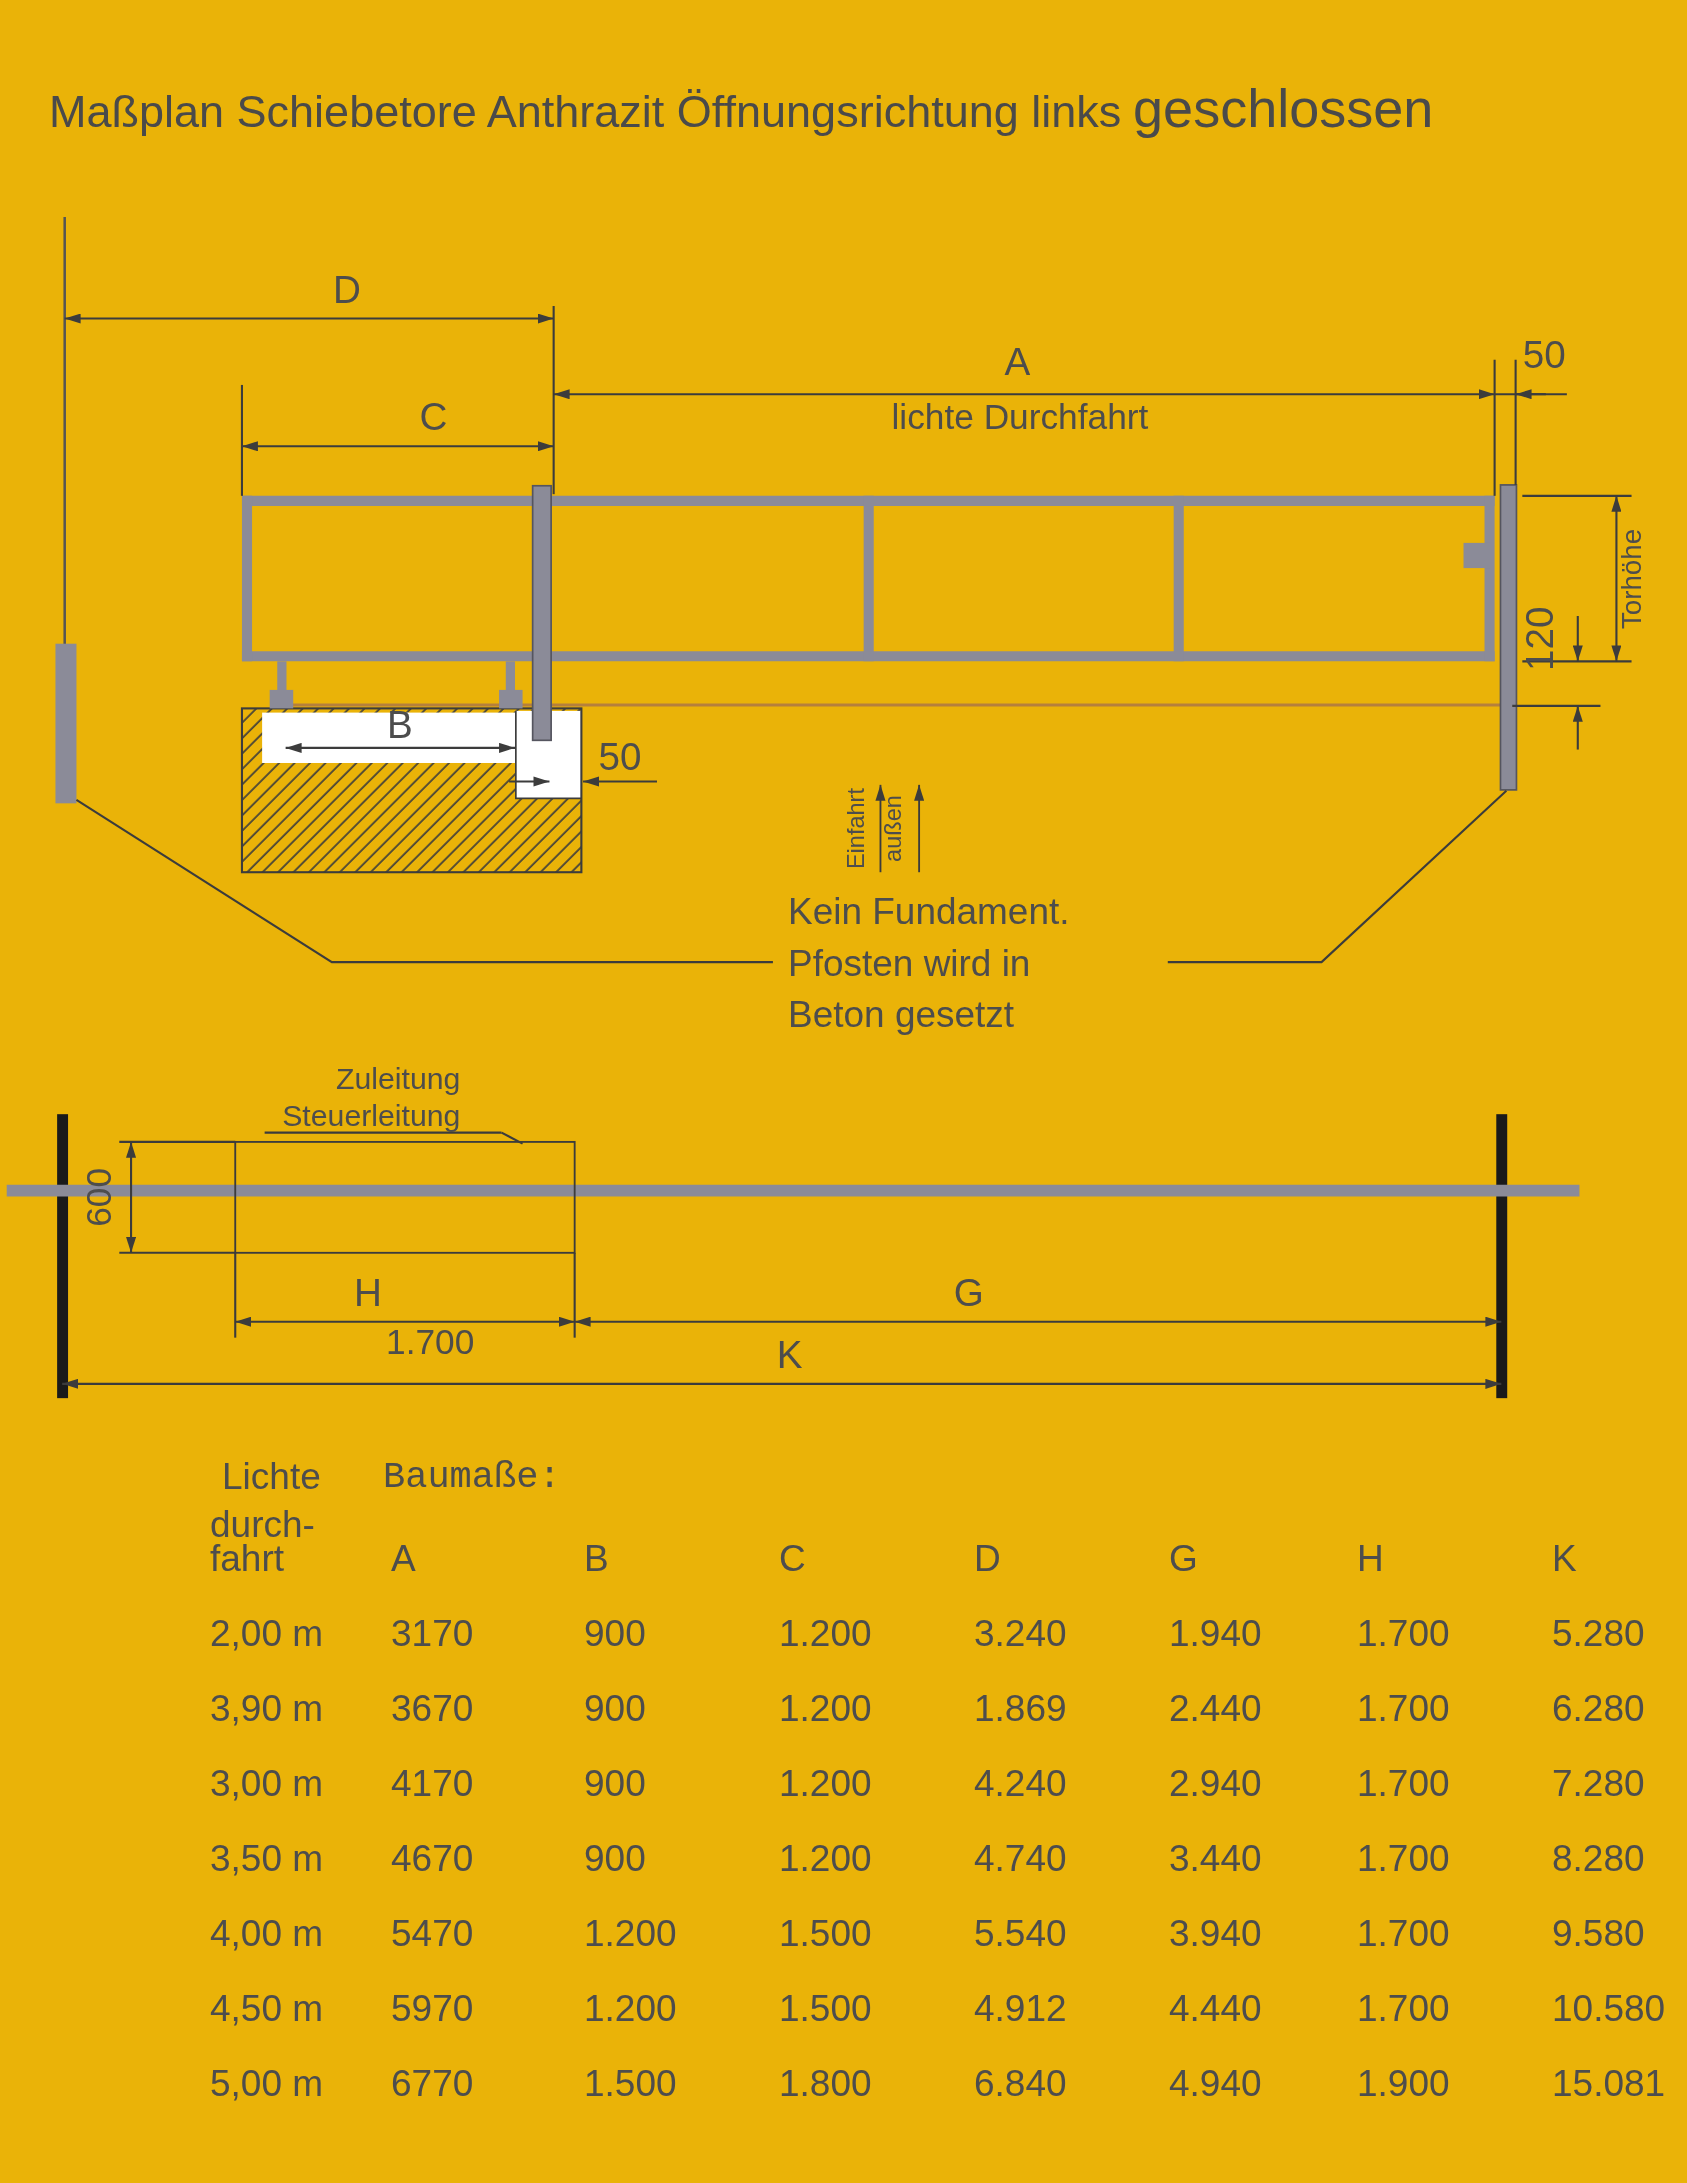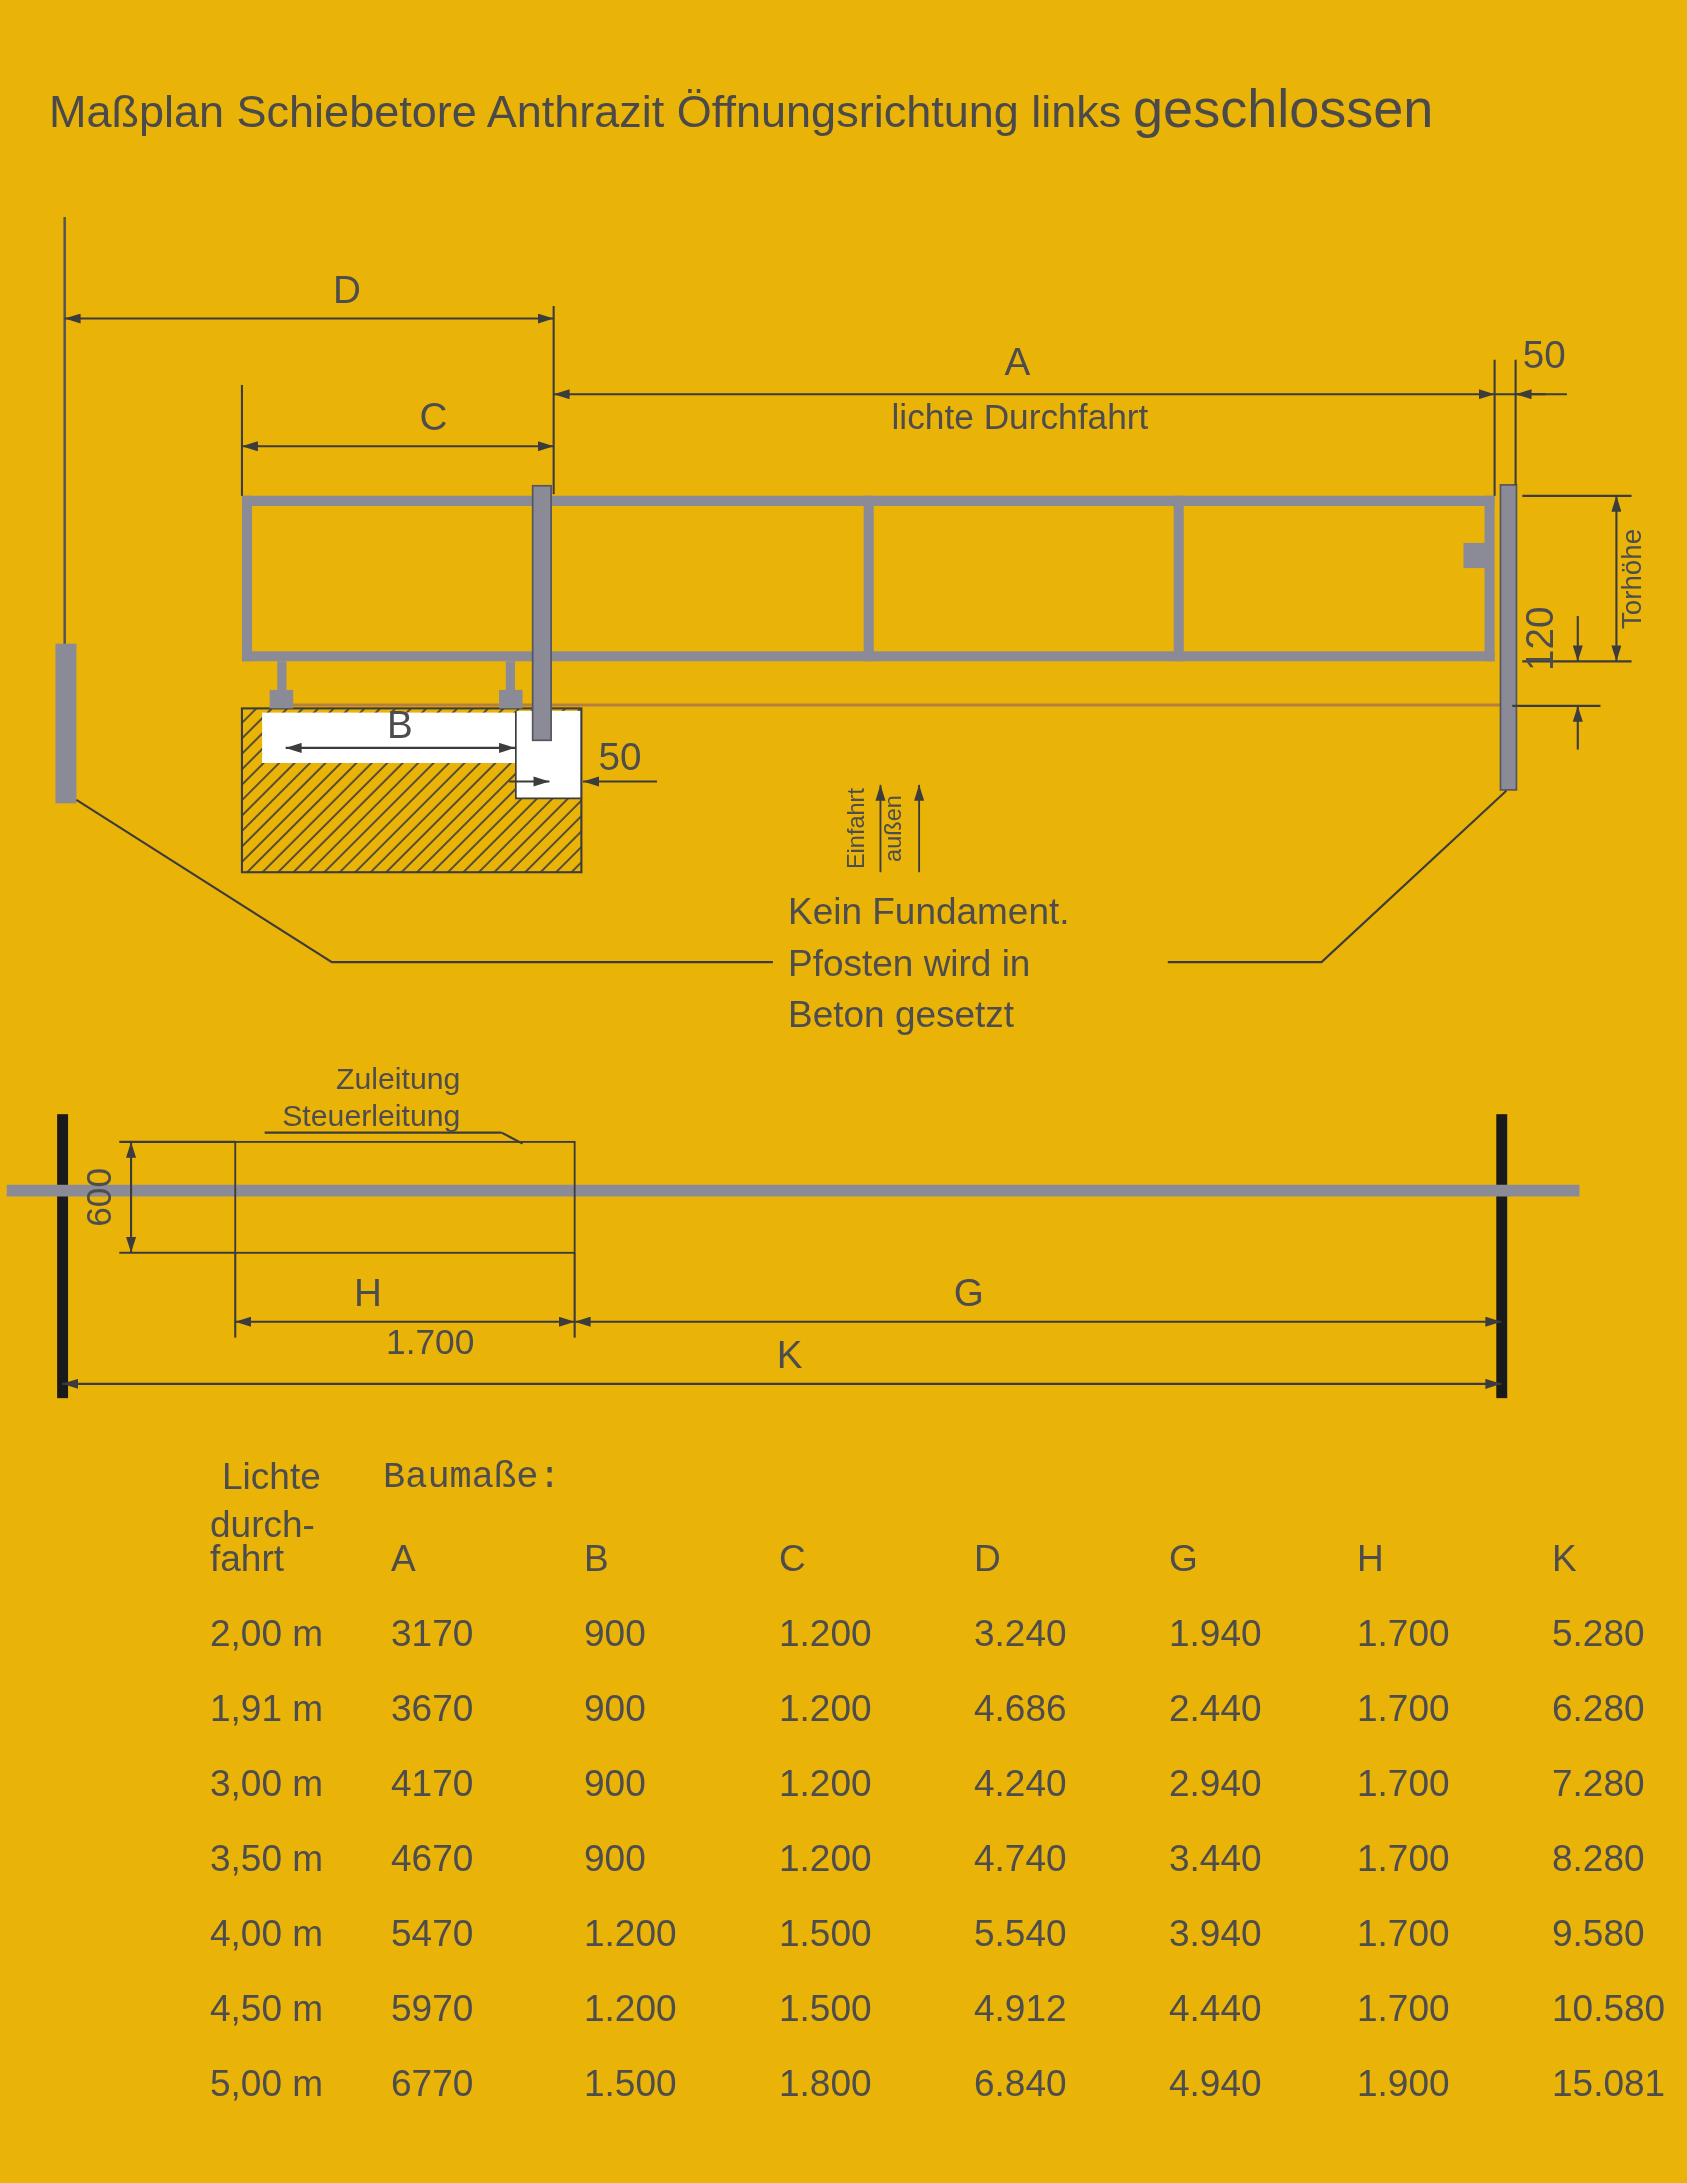--- a/index.html
+++ b/index.html
@@ -178,25 +178,25 @@
 
     <div class="cell">2,00 m</div>
     <div class="cell">3170</div>
     <div class="cell">900</div>
     <div class="cell">1.200</div>
     <div class="cell">3.240</div>
     <div class="cell">1.940</div>
     <div class="cell">1.700</div>
     <div class="cell">5.280</div>
 
-    <div class="cell">1,91 m</div>
+    <div class="cell">3,90 m</div>
     <div class="cell">3670</div>
     <div class="cell">900</div>
     <div class="cell">1.200</div>
-    <div class="cell">4.686</div>
+    <div class="cell">1.869</div>
     <div class="cell">2.440</div>
     <div class="cell">1.700</div>
     <div class="cell">6.280</div>
 
     <div class="cell">3,00 m</div>
     <div class="cell">4170</div>
     <div class="cell">900</div>
     <div class="cell">1.200</div>
     <div class="cell">4.240</div>
     <div class="cell">2.940</div>

